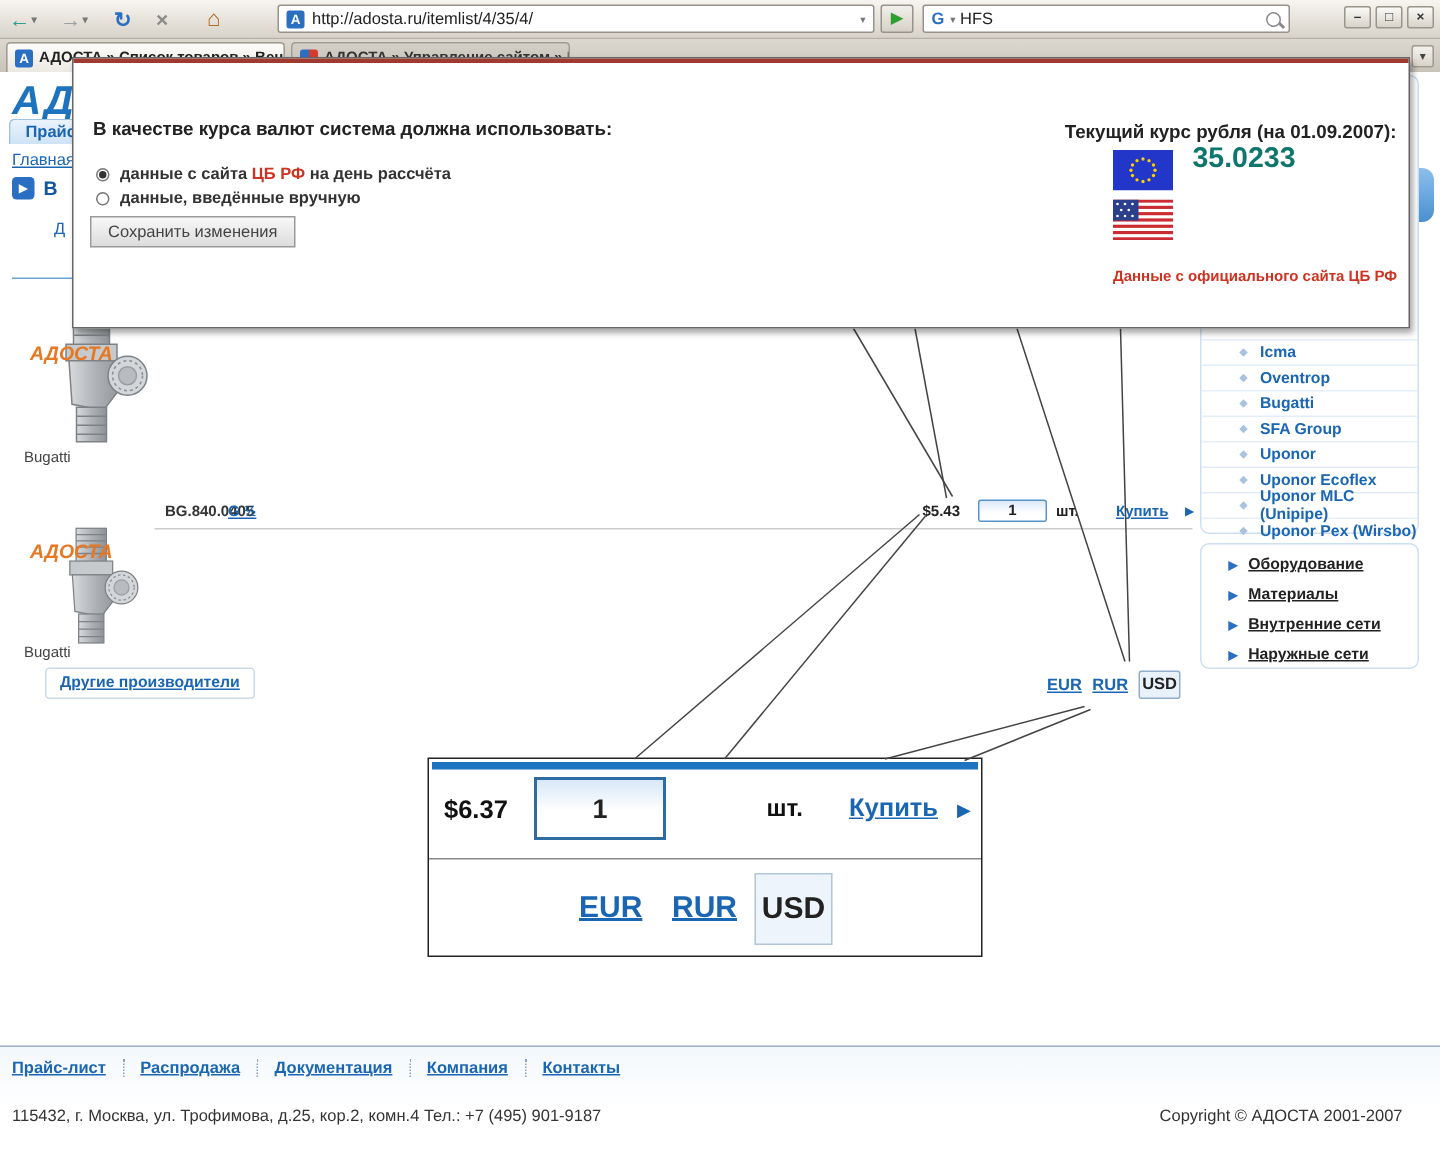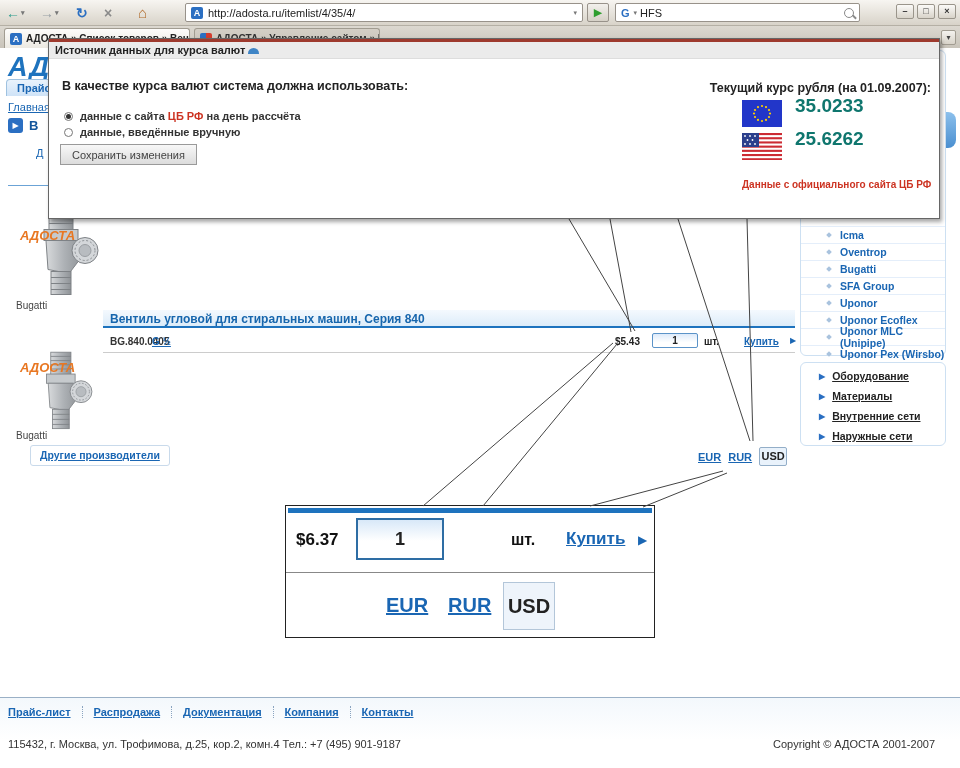--- a/index.html
+++ b/index.html
@@ -261,21 +261,20 @@
     </div>
     <div class="mini-link">Д</div>
     <div class="top-rule"></div>
 
     <svg class="prod-img one" viewBox="0 0 90 100">
       <use href="#valve"></use>
     </svg>
     <div class="watermark wm1">АДОСТА</div>
     <div class="brand b1">Bugatti</div>
 
-    <div class="series-band">Вентиль угловой для стиральных машин, Серия 840</div>
 
     <div class="item-row">
       <span class="article">BG.840.0405</span>
       <span class="size-link">G ½</span>
       <span class="price">$5.43</span>
       <input class="qty-input" value="1" style="">
       <span class="unit">шт.</span>
       <span class="buy">Купить</span>
       <span class="buy-arrow">▶</span>
     </div>
@@ -372,23 +371,20 @@
     <line x1="678" y1="219" x2="750" y2="441" stroke="#444" stroke-width="1"></line>
     <line x1="747" y1="219" x2="753" y2="441" stroke="#444" stroke-width="1"></line>
     <line x1="613" y1="343" x2="423" y2="506" stroke="#444" stroke-width="1"></line>
     <line x1="617" y1="344" x2="483" y2="506" stroke="#444" stroke-width="1"></line>
     <line x1="723" y1="471" x2="590" y2="506" stroke="#444" stroke-width="1"></line>
     <line x1="727" y1="473" x2="643" y2="507" stroke="#444" stroke-width="1"></line>
   </svg>
 
   <div class="dialog">
     <div class="dlg-redline"></div>
-    <div class="dlg-titlebar">
-      <span>Источник данных для курса валют</span><span class="dome"></span>
-    </div>
     <div class="dlg-question">В качестве курса валют система должна использовать:</div>
     <div class="radio-row r1">
       <span class="radio">
           <span class="dot"></span>
         </span>
       <span>
         <span>данные с сайта</span>
         <span class="redlink">ЦБ РФ</span>
         <span>на день рассчёта</span>
       </span>
@@ -434,21 +430,20 @@
         <circle cx="3" cy="3" r=".9"></circle>
           <circle cx="8" cy="3" r=".9"></circle>
           <circle cx="13" cy="3" r=".9"></circle>
         <circle cx="5.5" cy="7" r=".9"></circle>
           <circle cx="10.5" cy="7" r=".9"></circle>
         <circle cx="3" cy="11" r=".9"></circle>
           <circle cx="8" cy="11" r=".9"></circle>
           <circle cx="13" cy="11" r=".9"></circle>
       </g>
     </svg>
-    <div class="rate-num usd">25.6262</div>
     <div class="src-note">Данные с официального сайта ЦБ РФ</div>
   </div>
 
   <div class="footer">
     <div class="flinks">
       <span class="flink">Прайс-лист</span>
       <span class="fsep"></span>
       <span class="flink">Распродажа</span>
       <span class="fsep"></span>
       <span class="flink">Документация</span>

